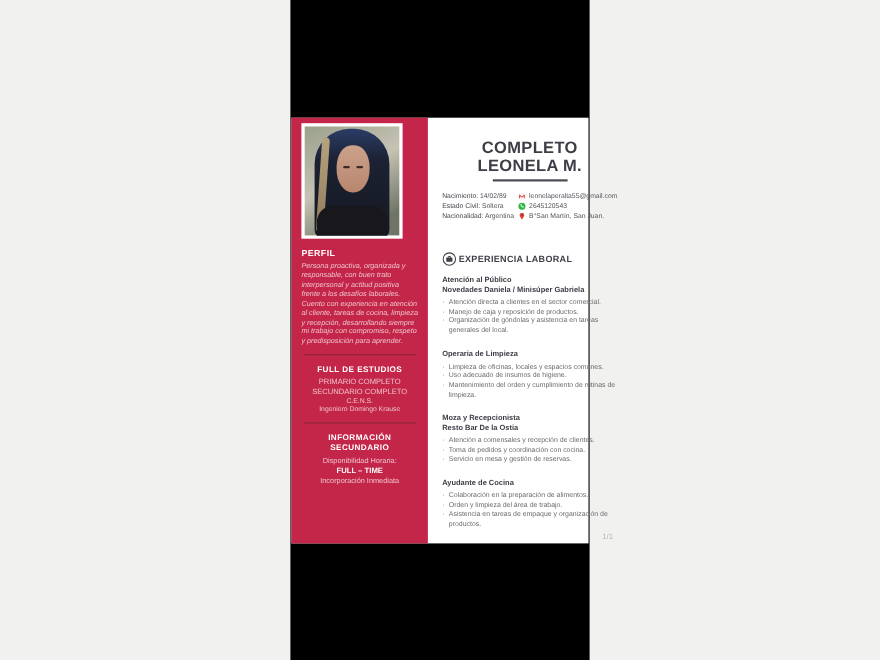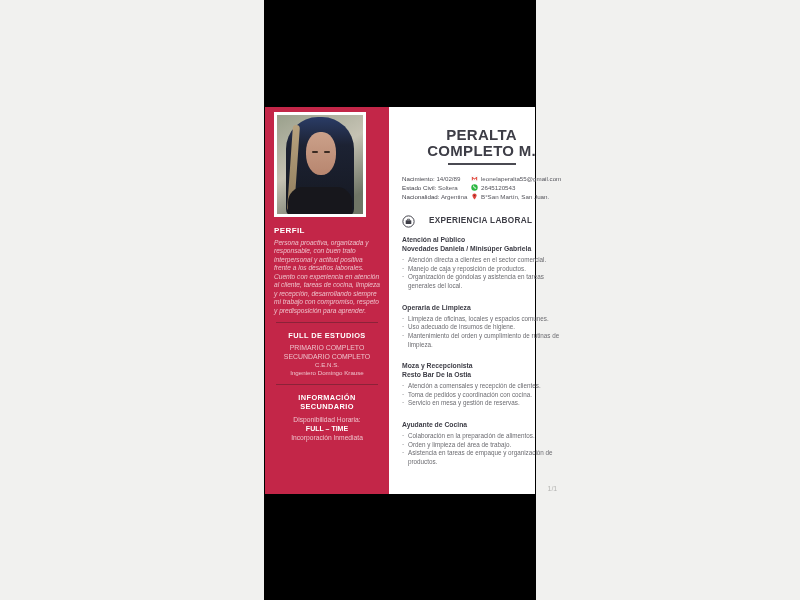--- a/index.html
+++ b/index.html
@@ -78,21 +78,21 @@
   }
   .name-rule{ width:68px; height:2px; background:#4a4a52; margin:4px auto 9px auto; }
   .info-grid{ display:flex; gap:7px; }
   .personal-list{ width:62px; flex:none; }
   .personal-row{ font-size:6.2px; color:#55555c; line-height:1.5; white-space:nowrap; }
   .personal-row .plabel{ color:#44444c; }
   .contact-list{ flex:1; }
   .contact-row{ display:flex; align-items:center; gap:3px; font-size:6.2px; color:#55555c; line-height:1.5; white-space:nowrap; }
   .cicon{ width:7px; height:7px; flex:none; display:inline-flex; }
   .cicon svg{ width:100%; height:100%; }
-  .exp-header{ display:flex; align-items:center; gap:14px; margin-top:13px; }
+  .exp-header{ display:flex; align-items:center; gap:2px; margin-top:28px; }
   .exp-circle{ width:13px; height:13px; flex:none; }
   .exp-title{ font-size:8.2px; font-weight:bold; letter-spacing:.3px; color:var(--ink); }
   .jobs{ margin-top:9px; }
   .job{ margin-bottom:13px; }
   .job .role, .job .company{
     font-size:6.8px; font-weight:bold; color:var(--ink); line-height:1.3;
   }
   .job .bullets{ margin-top:2px; list-style:none; }
   .job .bullets li{
     font-size:6.3px; color:var(--body); line-height:1.38;
@@ -142,21 +142,21 @@
 
       <div class="side-h add-title">INFORMACIÓN SECUNDARIO</div>
       <div class="add-list">
           <div class="add-line">Disponibilidad Horaria:</div>
           <div class="add-line bold">FULL – TIME</div>
           <div class="add-line">Incorporación Inmediata</div>
         </div>
     </aside>
 
     <main class="content">
-      <h1 class="name">PERALTA COMPLETO M.</h1>
+      <h1 class="name">COMPLETO LEONELA M.</h1>
       <div class="name-rule"></div>
 
       <div class="info-grid">
         <div class="personal-list">
             <div class="personal-row"><span class="plabel">Nacimiento:</span><span> 14/02/89</span></div>
             <div class="personal-row"><span class="plabel">Estado Civil:</span><span> Soltera</span></div>
             <div class="personal-row"><span class="plabel">Nacionalidad:</span><span> Argentina</span></div>
           </div>
         <div class="contact-list">
             <div class="contact-row">

